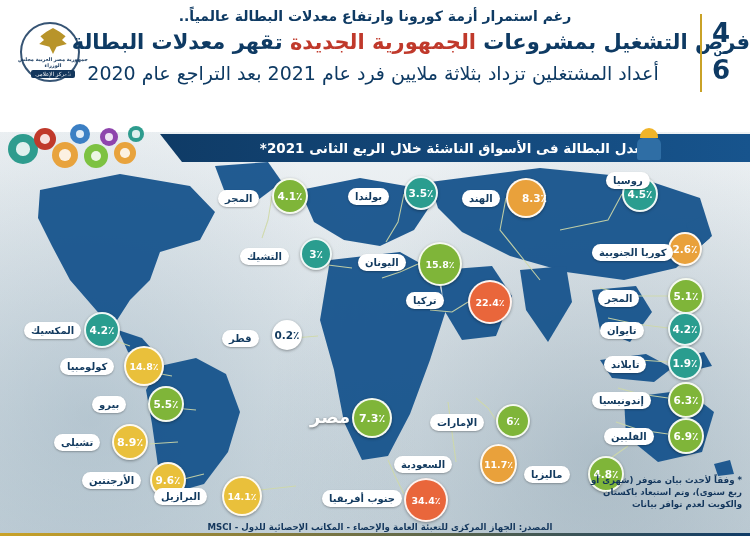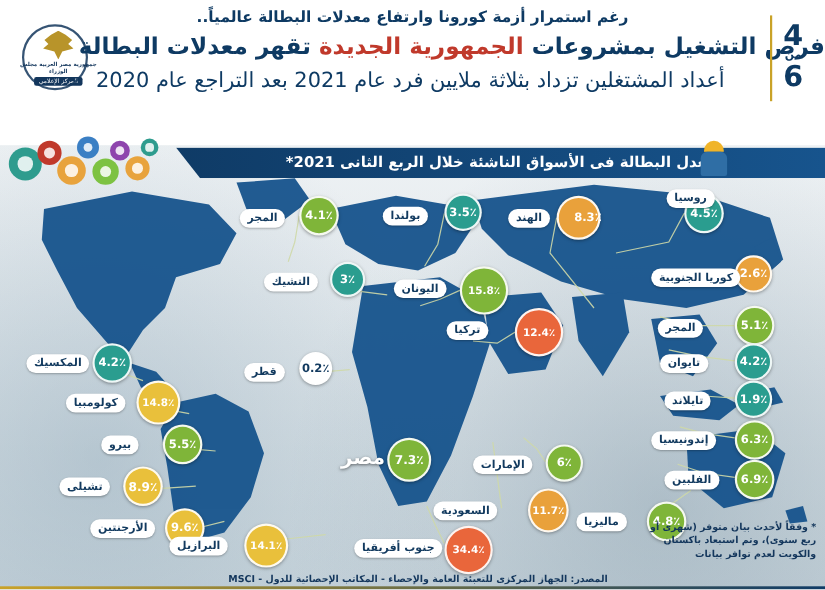--- a/index.html
+++ b/index.html
@@ -282,21 +282,21 @@
         <div class="bubble" style="left: 506px; top: 18px; width: 40px; height: 40px; background: rgb(233, 161, 59); font-size: 10.5px; padding-left: 17px;">8.3٪</div>
         <div class="label" style="left: 462px; top: 30px;">الهند</div>
         <div class="bubble" style="left: 622px; top: 16px; width: 36px; height: 36px; background: rgb(42, 157, 143); font-size: 10.5px;">4.5٪</div>
         <div class="label" style="left: 570px; top: 12px; margin-left: 36px;">روسيا</div>
         <div class="bubble" style="left: 300px; top: 78px; width: 32px; height: 32px; background: rgb(42, 157, 143); font-size: 10.5px;">3٪</div>
         <div class="label" style="left: 240px; top: 88px;">التشيك</div>
         <div class="bubble" style="left: 418px; top: 82px; width: 44px; height: 44px; background: rgb(127, 181, 57); font-size: 9.5px;">15.8٪</div>
         <div class="label" style="left: 358px; top: 94px;">اليونان</div>
         <div class="bubble" style="left: 668px; top: 72px; width: 34px; height: 34px; background: rgb(233, 161, 59); font-size: 10.5px;">2.6٪</div>
         <div class="label" style="left: 592px; top: 84px;">كوريا الجنوبية</div>
-        <div class="bubble" style="left: 468px; top: 120px; width: 44px; height: 44px; background: rgb(233, 102, 59); font-size: 9.5px;">12.4٪</div>
+        <div class="bubble" style="left: 468px; top: 120px; width: 44px; height: 44px; background: rgb(233, 102, 59); font-size: 9.5px;">22.4٪</div>
         <div class="label" style="left: 406px; top: 132px;">تركيا</div>
         <div class="bubble" style="left: 668px; top: 118px; width: 36px; height: 36px; background: rgb(127, 181, 57); font-size: 10.5px;">5.1٪</div>
         <div class="label" style="left: 598px; top: 130px;">المجر</div>
         <div class="bubble" style="left: 84px; top: 152px; width: 36px; height: 36px; background: rgb(42, 157, 143); font-size: 10.5px;">4.2٪</div>
         <div class="label" style="left: 24px; top: 162px;">المكسيك</div>
         <div class="bubble" style="left: 272px; top: 160px; width: 30px; height: 30px; background: rgb(255, 255, 255); font-size: 10.5px; color: rgb(18, 58, 95);">0.2٪</div>
         <div class="label" style="left: 222px; top: 170px;">قطر</div>
         <div class="bubble" style="left: 668px; top: 152px; width: 34px; height: 34px; background: rgb(42, 157, 143); font-size: 10.5px;">4.2٪</div>
         <div class="label" style="left: 600px; top: 162px;">تايوان</div>
         <div class="bubble" style="left: 124px; top: 186px; width: 40px; height: 40px; background: rgb(233, 192, 59); font-size: 9.5px;">14.8٪</div>

